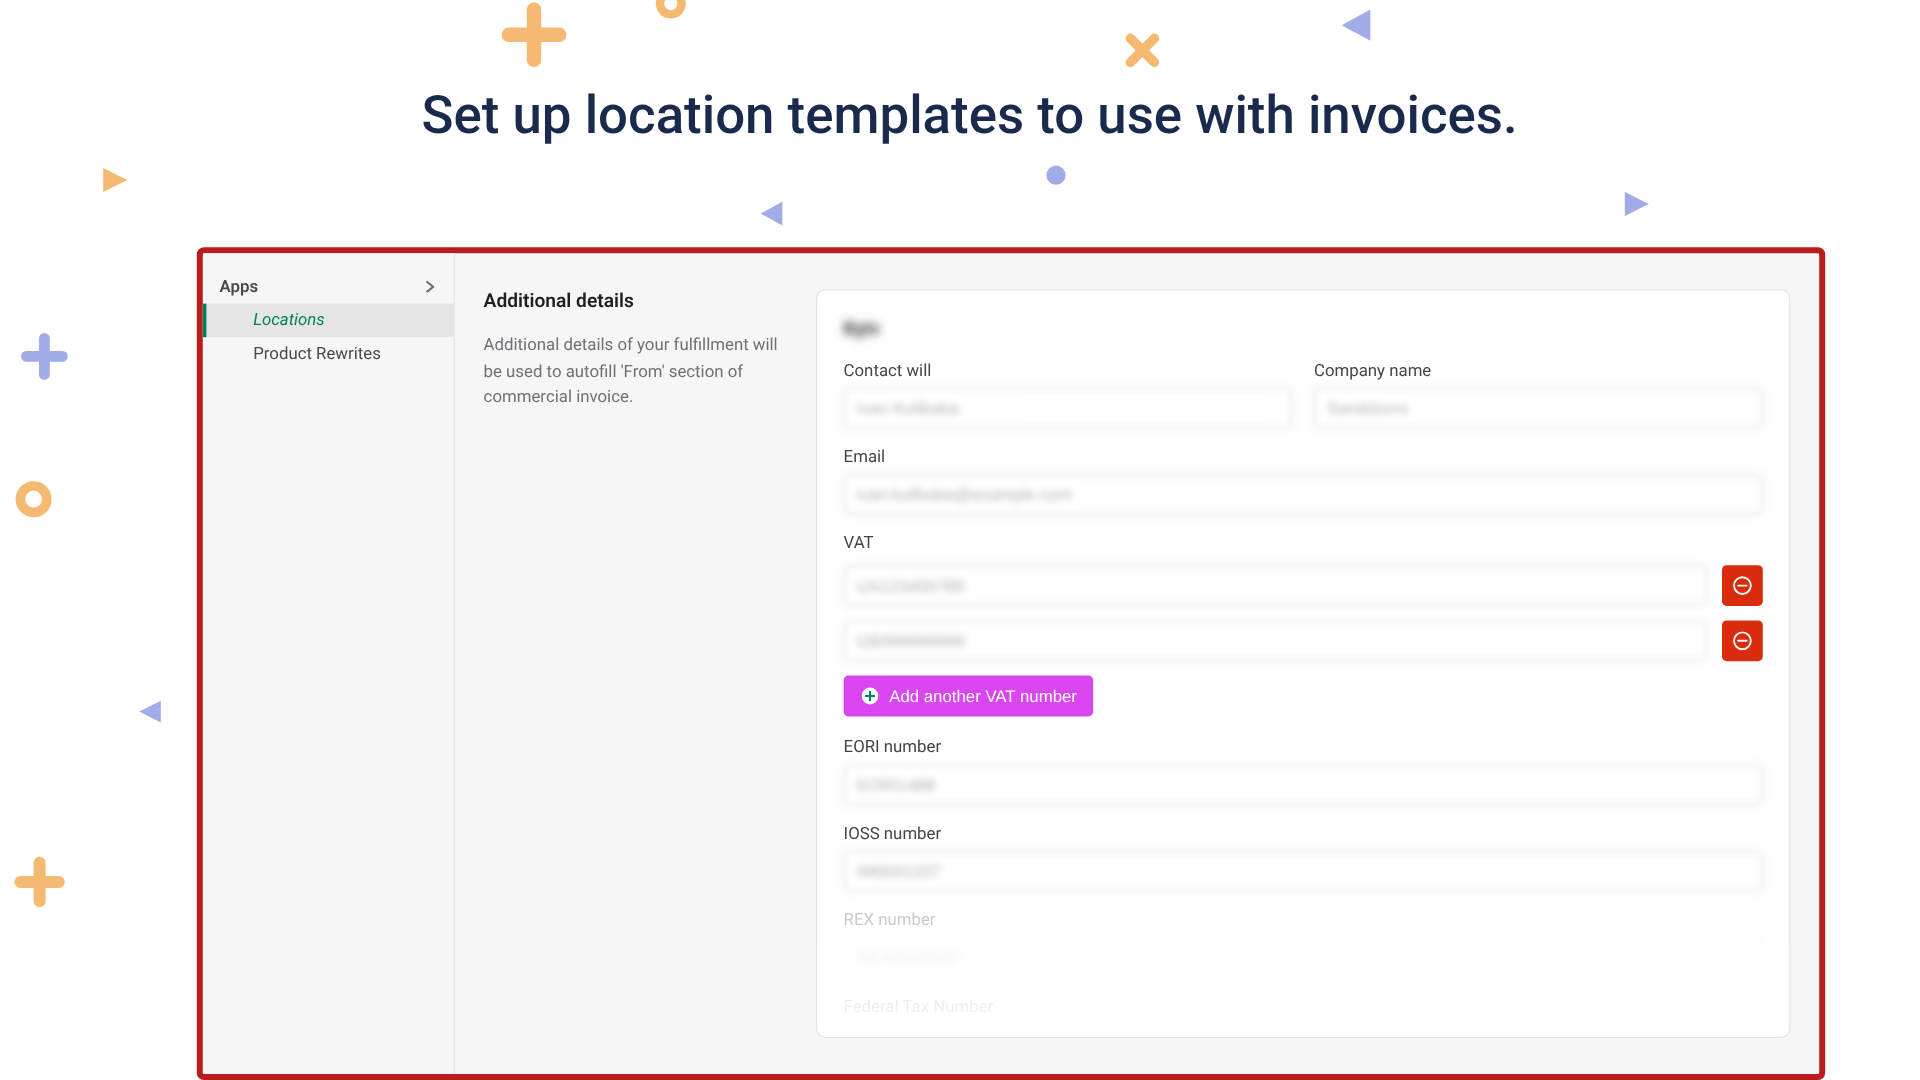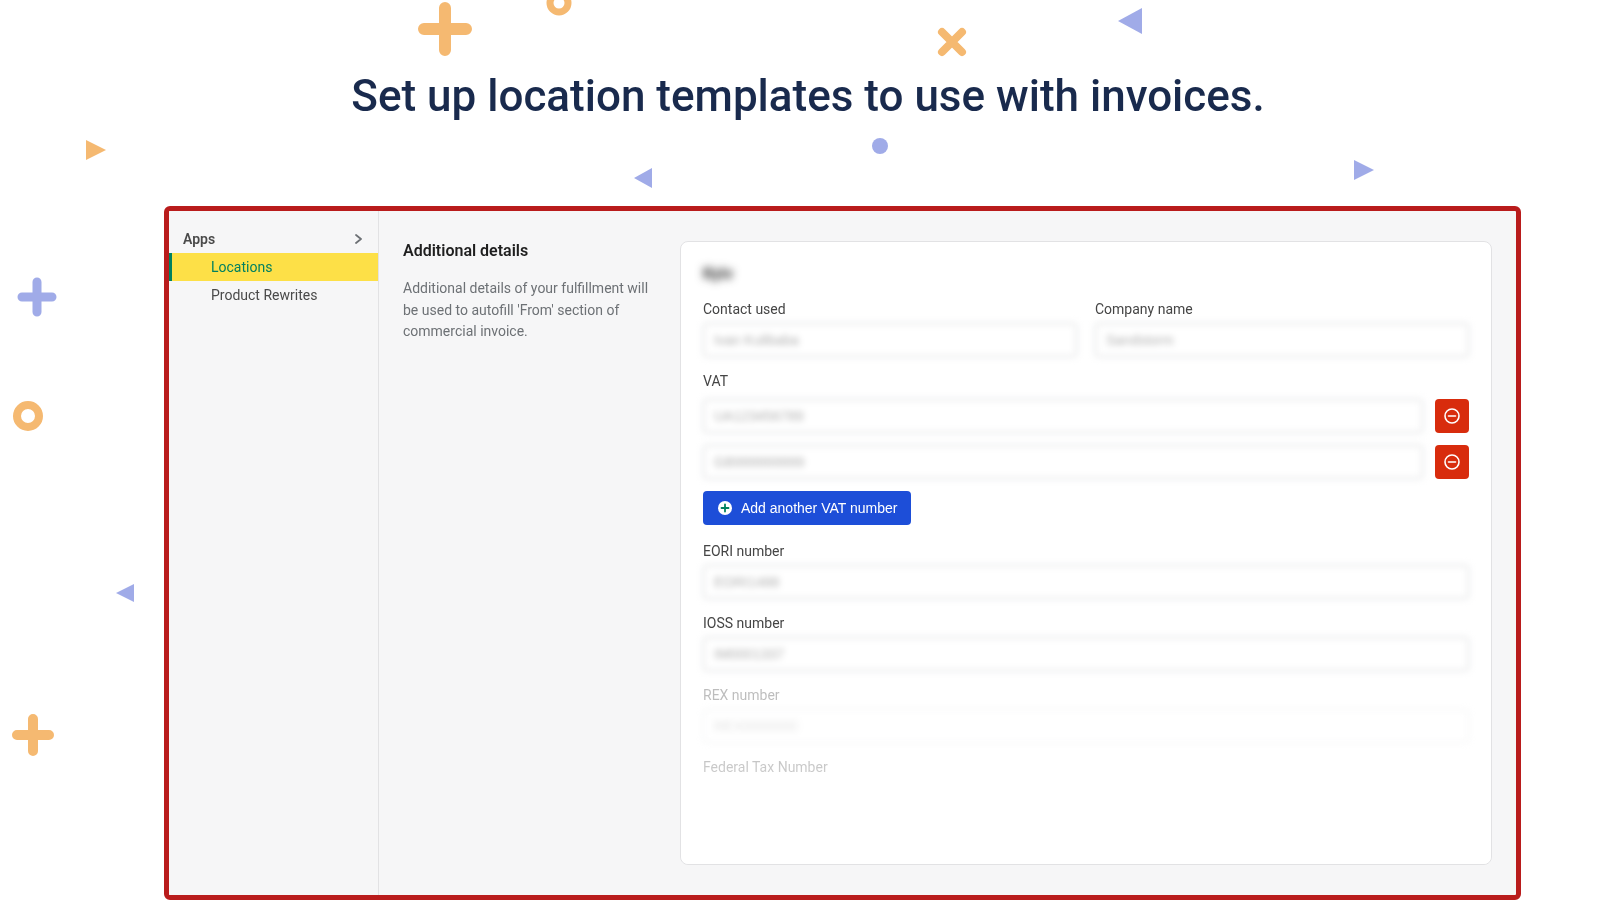--- a/index.html
+++ b/index.html
@@ -5,39 +5,39 @@
   * { box-sizing: border-box; margin: 0; padding: 0; }
   html, body { width: 1600px; height: 900px; overflow: hidden; font-family: -apple-system, BlinkMacSystemFont, "Segoe UI", Roboto, sans-serif; background: #ffffff; }
   svg.deco { position: absolute; overflow: visible; }
   .headline { position: absolute; top: 70px; left: 16px; right: 0; text-align: center; font-size: 44px; font-weight: 500; color: #192a4d; }
   .app { position: absolute; top: 206px; left: 164px; width: 1357px; height: 694px; background: #f6f6f7; border: 5px solid #b91c1c; border-radius: 6px; display: flex; overflow: hidden; }
   .sidebar { width: 210px; background: #f6f6f7; border-right: 1px solid #e2e2e4; padding-top: 14px; font-size: 14px; color: #4a4a4a; }
   .sidebar-row { display: flex; align-items: center; height: 28px; padding: 0 14px; cursor: pointer; }
   .sidebar-row.apps { font-weight: 600; color: #4a4a4a; justify-content: space-between; }
   .sidebar-row.sub { padding-left: 18px; }
   .sidebar-row.subsub { padding-left: 42px; color: #4a4a4a; }
-  .sidebar-row.active { background: #fde047; color: #008060; position: relative; }
+  .sidebar-row.active { background: #e5e5e5; color: #008060; position: relative; font-style: italic; }
   .sidebar-row.active::before { content: ""; position: absolute; left: 0; top: 0; bottom: 0; width: 3px; background: #008060; }
   .sidebar-row .spacer { flex: 1; }
   .app-icon { width: 14px; height: 14px; background: #6b6b6b; border-radius: 50% 50% 0 0; margin-right: 8px; }
   .content { flex: 1; display: flex; padding: 30px 24px; gap: 15px; }
   .desc-col { width: 262px; }
   .desc-title { font-size: 16px; font-weight: 600; color: #1f1f1f; margin-bottom: 18px; }
   .desc-text { font-size: 14px; color: #6d7175; line-height: 1.55; }
   .card { flex: 1; background: #ffffff; border: 1px solid #e2e2e4; border-radius: 8px; padding: 22px 22px 0 22px; position: relative; }
   .card-title { font-size: 16px; font-weight: 600; color: #1f1f1f; margin-bottom: 18px; filter: blur(4px); }
   .form-row { display: flex; gap: 18px; margin-bottom: 16px; }
   .form-group { flex: 1; display: flex; flex-direction: column; gap: 6px; }
   .form-label { font-size: 14px; color: #454545; }
   .form-input { height: 34px; border: 1px solid #c9cccf; border-radius: 4px; padding: 0 10px; font-size: 14px; color: #555; background: #fff; }
   .form-input.blurred { color: #b0b0b0; filter: blur(3px); }
   .vat-row { display: flex; gap: 12px; margin-bottom: 12px; }
   .vat-row .form-input { flex: 1; }
   .del-btn { width: 34px; height: 34px; background: #d82c0d; border: none; border-radius: 4px; display: flex; align-items: center; justify-content: center; cursor: pointer; }
-  .add-vat { display: inline-flex; align-items: center; gap: 8px; background: #1d4ed8; color: #fff; border: none; border-radius: 4px; height: 34px; padding: 0 14px; font-size: 14px; cursor: pointer; margin-bottom: 18px; }
+  .add-vat { display: inline-flex; align-items: center; gap: 8px; background: #d946ef; color: #fff; border: none; border-radius: 4px; height: 34px; padding: 0 14px; font-size: 14px; cursor: pointer; margin-bottom: 18px; }
   .fade-bottom { position: absolute; left: 0; right: 0; bottom: 0; height: 120px; background: linear-gradient(to bottom, rgba(255,255,255,0), rgba(255,255,255,0.95)); pointer-events: none; border-radius: 0 0 8px 8px; }
   .faded { opacity: 0.35; }
 </style>
 </head>
 <body>
 
 <svg class="deco" style="top:2px;left:418px" width="54" height="54">
     <path d="M27 6v42M6 27h42" stroke="#f5b971" stroke-width="12" stroke-linecap="round" fill="none"></path>
   </svg>
 <svg class="deco" style="top:-12px;left:544px" width="30" height="30">
@@ -105,29 +105,33 @@
     <div class="desc-col">
       <div class="desc-title">Additional details</div>
       <div class="desc-text">Additional details of your fulfillment will be used to autofill 'From' section of commercial invoice.</div>
     </div>
 
     <div class="card">
       <div class="card-title">Kyiv</div>
 
       <div class="form-row">
         <div class="form-group">
-          <label class="form-label">Contact used</label>
+          <label class="form-label">Contact will</label>
           <input class="form-input blurred" value="Ivan Kulibaba" style="">
         </div>
         <div class="form-group">
           <label class="form-label">Company name</label>
           <input class="form-input blurred" value="Sandstorm" style="">
         </div>
       </div>
 
+      <div class="form-group" style="margin-bottom:16px;">
+        <label class="form-label">Email</label>
+        <input class="form-input blurred" value="ivan.kulibaba@example.com" style="">
+      </div>
 
       <div class="form-group" style="margin-bottom:10px;">
         <label class="form-label">VAT</label>
       </div>
       <div class="vat-row">
         <input class="form-input blurred" value="UA123456789" style="">
         <button class="del-btn">
           <svg width="16" height="16">
               <circle cx="8" cy="8" r="7" fill="none" stroke="#fff" stroke-width="1.6"></circle>
               <path d="M4.5 8h7" stroke="#fff" stroke-width="1.6" stroke-linecap="round"></path>

